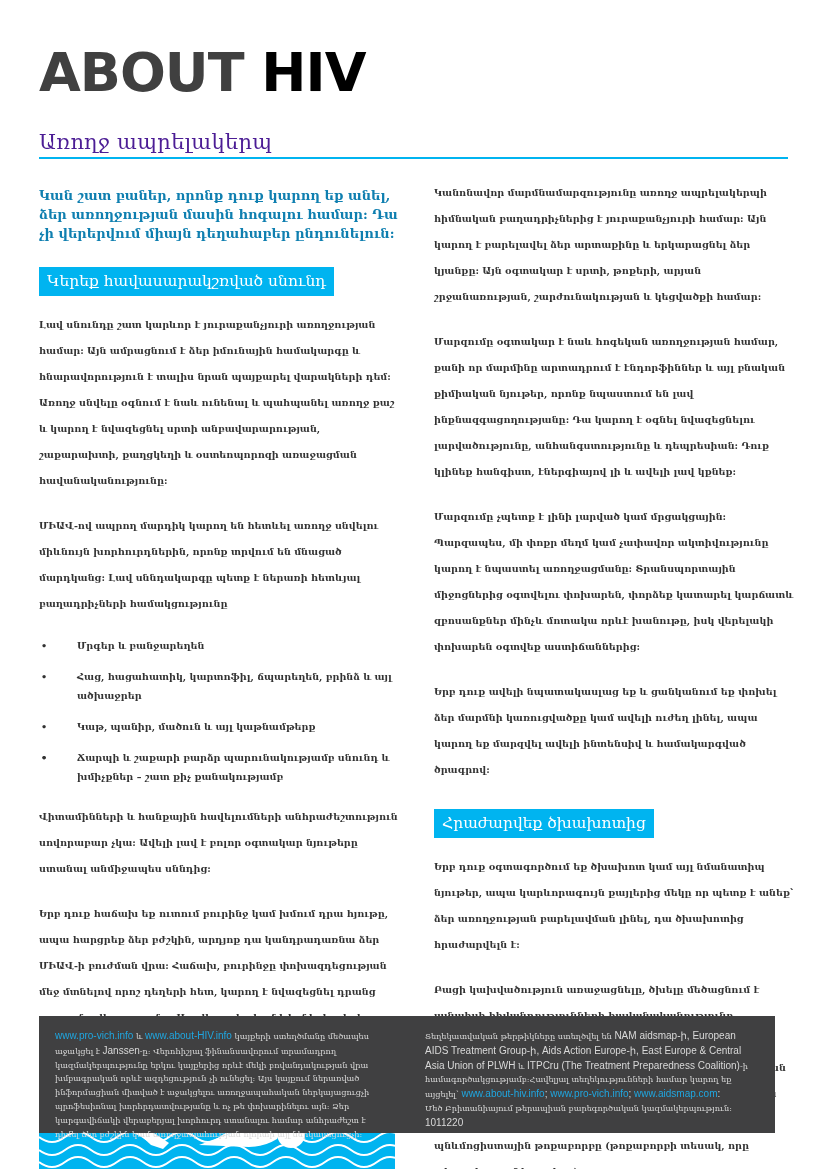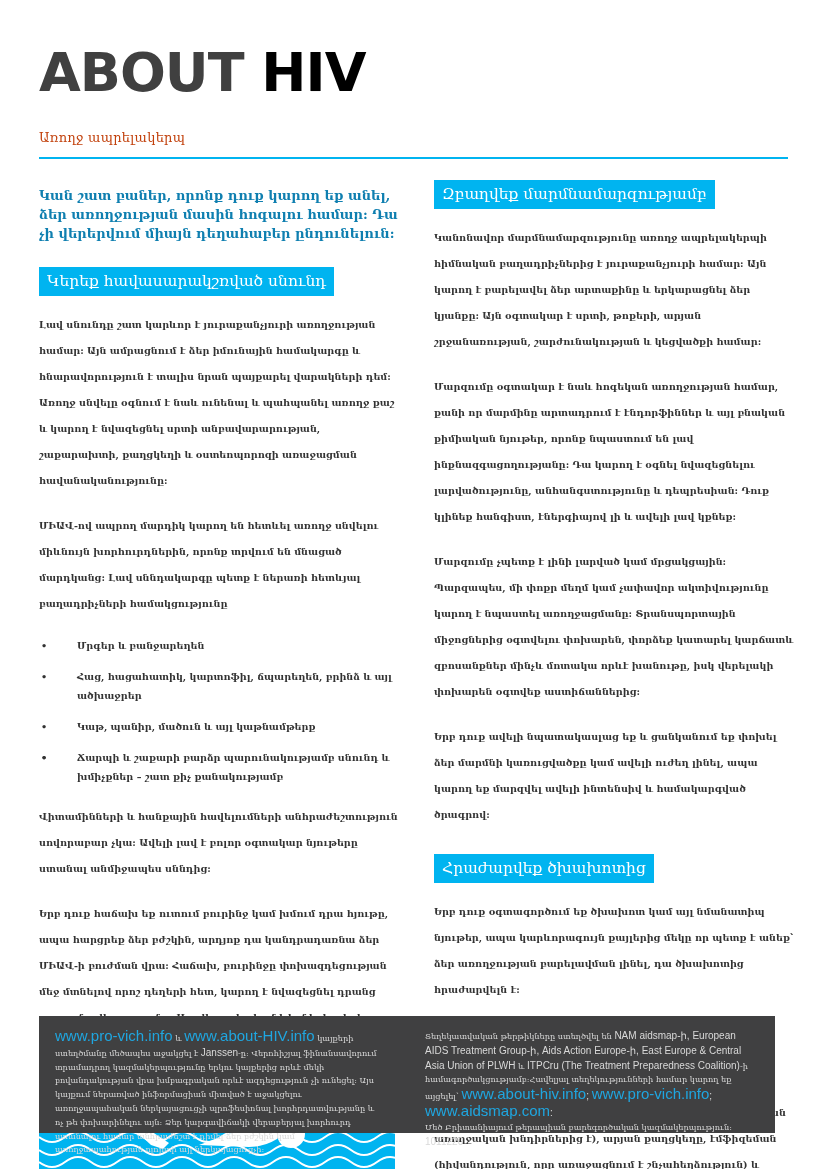--- a/index.html
+++ b/index.html
@@ -3,21 +3,21 @@
 <meta charset="utf-8">
 <style>
   * { box-sizing: border-box; margin: 0; padding: 0; }
   html, body { width: 827px; height: 1169px; background: #ffffff; overflow: hidden; }
   body { position: relative; font-family: "DejaVu Serif", serif; color: #3a3a3a; }
 
   .title { position: absolute; left: 39px; top: 46px; font-family: "DejaVu Sans", sans-serif; font-weight: bold; font-size: 54px; letter-spacing: -1px; line-height: 1; }
   .title .t1 { color: #404040; }
   .title .t2 { color: #000000; margin-top: 44px; }
 
-  .subtitle { position: absolute; left: 39px; top: 130px; font-size: 13px; color: #c2410c; letter-spacing: 0.3px; }
+  .subtitle { position: absolute; left: 39px; top: 130px; font-size: 21px; color: #4c1d95; letter-spacing: 0.3px; }
   .rule { position: absolute; left: 39px; top: 157px; width: 749px; height: 2px; background: #00b4f0; }
 
   .col { position: absolute; width: 360px; }
   .col.left { left: 39px; top: 186px; }
   .col.right { left: 434px; top: 180px; }
 
   .intro { color: #0f7fb0; font-size: 13px; line-height: 19px; font-weight: bold; margin-bottom: 24px; }
   .sec-head { display: inline-block; background: #00b4f0; color: #fff; font-size: 15.5px; padding: 4px 8px 5px 8px; margin-bottom: 16px; line-height: 20px; }
   p.body { font-size: 9.6px; line-height: 26px; color: #333; margin-bottom: 19px; font-weight: bold; }
   ul.bullets { list-style: none; margin: 0 0 18px 0; }
@@ -25,21 +25,21 @@
   ul.bullets li .dot { position: absolute; left: 2px; top: 0; }
 
   .swim { position: relative; width: 356px; height: 117px; background: #00b4f0; margin-top: 22px; }
   .swim svg { position: absolute; left: 0; top: 0; }
 
   .footer { position: absolute; left: 39px; top: 1016px; width: 736px; height: 117px; background: #404041; color: #d9d9d9; }
   .footer .fcol { position: absolute; top: 13px; font-size: 8.2px; line-height: 13.8px; }
   .footer .fl { left: 16px; width: 330px; }
   .footer .fr { left: 386px; width: 335px; }
   .footer .sans { font-family: "Liberation Sans", sans-serif; font-size: 10px; }
-  .footer a { color: #1fa6e0; text-decoration: none; font-family: "Liberation Sans", sans-serif; font-size: 15px; }
+  .footer a { color: #1fa6e0; text-decoration: none; font-family: "Liberation Sans", sans-serif; font-size: 10px; }
 </style>
 </head>
 <body>
 
 <div class="title">
   <span class="t1">ABOUT</span>
   <span class="t2">HIV</span>
 </div>
 <div class="subtitle">Առողջ ապրելակերպ</div>
 <div class="rule"></div>
@@ -69,21 +69,20 @@
       <path d="M0 58 q13 10 26 0 t26 0 t26 0 t26 0 t26 0 t26 0 t26 0 t26 0 t26 0 t26 0 t26 0 t26 0 t26 0 t26 0" stroke="#ffffff" stroke-width="2" fill="none"></path>
       <path d="M0 71 q13 10 26 0 t26 0 t26 0 t26 0 t26 0 t26 0 t26 0 t26 0 t26 0 t26 0 t26 0 t26 0 t26 0 t26 0" stroke="#ffffff" stroke-width="2" fill="none"></path>
       <path d="M0 83 q13 10 26 0 t26 0 t26 0 t26 0 t26 0 t26 0 t26 0 t26 0 t26 0 t26 0 t26 0 t26 0 t26 0 t26 0" stroke="#ffffff" stroke-width="2" fill="none"></path>
       <path d="M0 62 L0 64 M0 58" stroke="none"></path>
       <rect x="0" y="65" width="356" height="0" fill="#00b4f0"></rect>
     </svg>
   </div>
 </div>
 
 <div class="col right">
-  <div class="sec-head">Զբաղվեք մարմնամարզությամբ</div>
   <p class="body">Կանոնավոր մարմնամարզությունը առողջ ապրելակերպի հիմնական բաղադրիչներից է յուրաքանչյուրի համար: Այն կարող է բարելավել ձեր արտաքինը և երկարացնել ձեր կյանքը: Այն օգտակար է սրտի, թոքերի, արյան շրջանառության, շարժունակության և կեցվածքի համար:</p>
   <p class="body">Մարզումը օգտակար է նաև հոգեկան առողջության համար, քանի որ մարմինը արտադրում է էնդորֆիններ և այլ բնական քիմիական նյութեր, որոնք նպաստում են լավ ինքնազգացողությանը: Դա կարող է օգնել նվազեցնելու լարվածությունը, անհանգստությունը և դեպրեսիան: Դուք կլինեք հանգիստ, էներգիայով լի և ավելի լավ կքնեք:</p>
   <p class="body">Մարզումը չպետք է լինի լարված կամ մրցակցային: Պարզապես, մի փոքր մեղմ կամ չափավոր ակտիվությունը կարող է նպաստել առողջացմանը: Տրանսպորտային միջոցներից օգտվելու փոխարեն, փորձեք կատարել կարճատև զբոսանքներ մինչև մոտակա որևէ խանութը, իսկ վերելակի փոխարեն օգտվեք աստիճաններից:</p>
   <p class="body" style="margin-bottom:26px;">Երբ դուք ավելի նպատակասլաց եք և ցանկանում եք փոխել ձեր մարմնի կառուցվածքը կամ ավելի ուժեղ լինել, ապա կարող եք մարզվել ավելի ինտենսիվ և համակարգված ծրագրով:</p>
   <div class="sec-head">Հրաժարվեք ծխախոտից</div>
   <p class="body">Երբ դուք օգտագործում եք ծխախոտ կամ այլ նմանատիպ նյութեր, ապա կարևորագույն քայլերից մեկը որ պետք է անեք՝ ձեր առողջության բարելավման լինել, դա ծխախոտից հրաժարվելն է:</p>
   <p class="body">Բացի կախվածություն առաջացնելը, ծխելը մեծացնում է այնպիսի հիվանդությունների հավանականությունը, ինչպիսիք են՝ սրտի հիվանդությունները, արյան բարձր ճնշումը և կաթվածը (ՄԻԱՎ-ով ապրող մարդկանց հիմնական առողջական խնդիրներից է), արյան քաղցկեղը, էմֆիզեման (հիվանդություն, որը առաջացնում է շնչահեղձություն) և պնևմոցիստային թոքաբորբը (թոքաբորբի տեսակ, որը ախտահարում է թոքերը):</p>
   <p class="body">Երբ դուք ունենաք դրդապատճառներ, ապա ավելի մեծ է հավանականությունը, որ կկարողանաք մեկընդմիշտ հրաժարվել ծխախոտից: Այս հարցում մեծ օգուտ կարող է տալ անհատական կամ խմբակային թերապիան: Նիկոտինե պլաստիրները, մաստակները, քթի սփրեյները և լեզվի տակ դրվող հաբերը համարվում են նիկոտինը փոխարինող միջոցներ: Երբ դուք օգտվում եք այս միջոցներից, ապա կրկնապատկում եք ձեր հաջողության հասնելու հավանականությունը:</p>
   
 </div>

